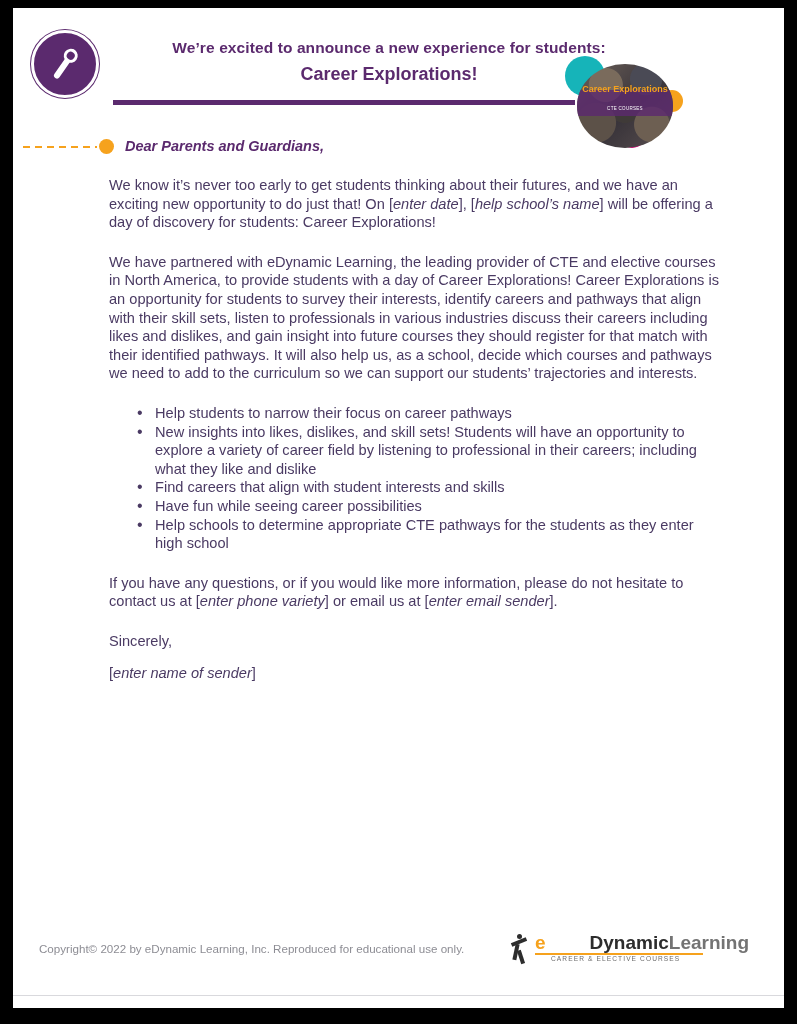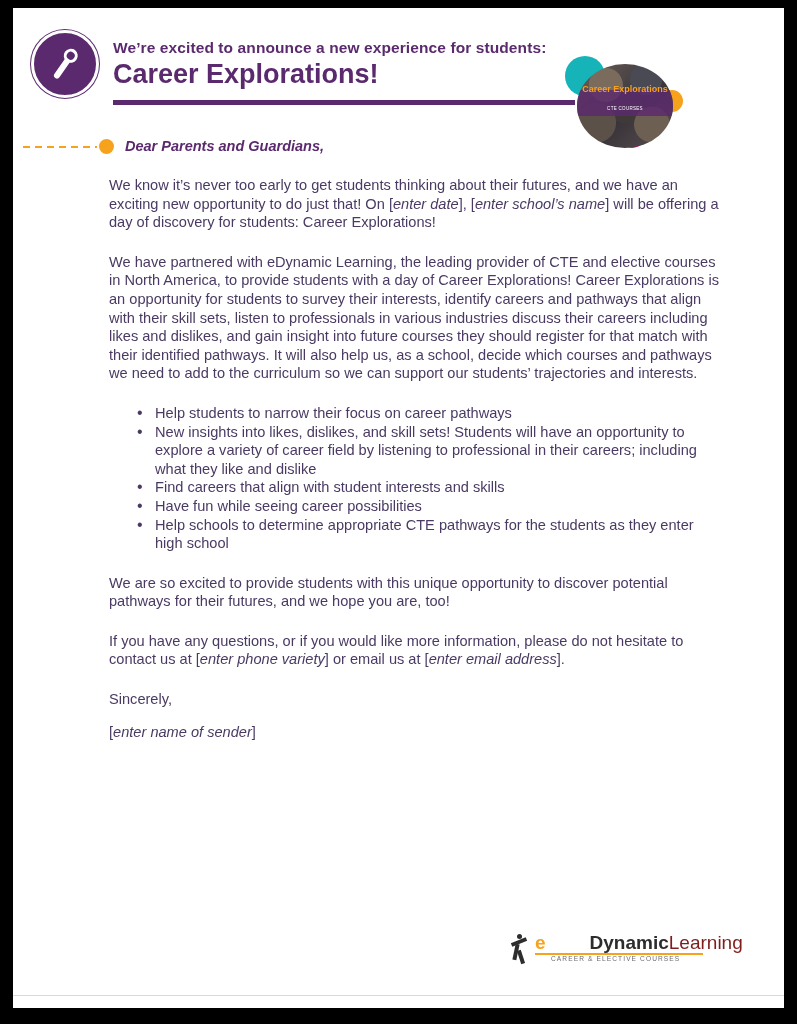--- a/index.html
+++ b/index.html
@@ -57,34 +57,35 @@
     top: 0px;
     width: 14px;
     height: 14px;
     border-radius: 50%;
     background: #5b2a6e;
     border: 3px solid #ffffff;
     box-sizing: border-box;
   }
   .header-text {
     position: absolute;
-    left: 100px;
+    left: 116px;
     top: 30px;
     width: 520px;
+    text-align: center;
   }
   .header-line1 {
     color: #5b2a6e;
     font-size: 15.5px;
     font-weight: bold;
     letter-spacing: 0.1px;
     line-height: 20px;
   }
   .header-line2 {
     color: #5b2a6e;
-    font-size: 27px;
+    font-size: 18px;
     font-weight: bold;
     line-height: 28px;
     margin-top: 2px;
   }
   .header-rule {
     position: absolute;
     left: 100px;
     top: 92px;
     width: 462px;
     height: 5px;
@@ -309,21 +310,21 @@
   }
   .logo .word {
     position: absolute;
     left: 30px;
     top: 2px;
     font-size: 19px;
     white-space: nowrap;
   }
   .logo .word .e { color: #f6a21d; font-weight: bold; }
   .logo .word .dyn { color: #2d2d2d; font-weight: bold; margin-left: 44px; }
-  .logo .word .lrn { color: #7f1d1d; font-weight: normal; text-align: right; }
+  .logo .word .lrn { color: #737373; font-weight: bold; text-align: right; }
   .logo .tag {
     position: absolute;
     left: 46px;
     top: 25px;
     font-size: 6.6px;
     letter-spacing: 1.1px;
     color: #6b6b6b;
   }
   .logo .tag-rule {
     position: absolute;
@@ -371,43 +372,43 @@
   </div>
 
   <div class="salute-row">
     <div class="salute-dashes"></div>
     <div class="salute-dot"></div>
     <div class="salute-text">Dear Parents and Guardians,</div>
   </div>
 
   <div class="body-wrap">
 
-    <p class="para"><span>We know it’s never too early to get students thinking about their futures, and we have an exciting new opportunity to do just that! On [</span><span class="it">enter date</span><span>], [</span><span class="it">enter school’s name</span><span>] will be offering a day of discovery for students: Career Explorations!</span></p>
+    <p class="para"><span>We know it’s never too early to get students thinking about their futures, and we have an exciting new opportunity to do just that! On [</span><span class="it">enter date</span><span>], [</span><span class="it">help school’s name</span><span>] will be offering a day of discovery for students: Career Explorations!</span></p>
 
     <p class="para">We have partnered with eDynamic Learning, the leading provider of CTE and elective courses in North America, to provide students with a day of Career Explorations! Career Explorations is an opportunity for students to survey their interests, identify careers and pathways that align with their skill sets, listen to professionals in various industries discuss their careers including likes and dislikes, and gain insight into future courses they should register for that match with their identified pathways. It will also help us, as a school, decide which courses and pathways we need to add to the curriculum so we can support our students’ trajectories and interests.</p>
 
 
     <ul class="bullets">
       <li>Help students to narrow their focus on career pathways</li>
       <li>New insights into likes, dislikes, and skill sets! Students will have an opportunity to explore a variety of career field by listening to professional in their careers; including what they like and dislike</li>
       <li>Find careers that align with student interests and skills</li>
       <li>Have fun while seeing career possibilities</li>
       <li>Help schools to determine appropriate CTE pathways for the students as they enter high school</li>
     </ul>
 
-    <p class="para">We are so excited to provide students with this unique opportunity to discover potential pathways for their futures, and we hope you are, too!</p>
-
-    <p class="para"><span>If you have any questions, or if you would like more information, please do not hesitate to contact us at [</span><span class="it">enter phone variety</span><span>] or email us at [</span><span class="it">enter email address</span><span>].</span></p>
+
+    <p class="para"><span>If you have any questions, or if you would like more information, please do not hesitate to contact us at [</span><span class="it">enter phone variety</span><span>] or email us at [</span><span class="it">enter email sender</span><span>].</span></p>
 
     <p class="sig-line">Sincerely,</p>
     <div class="sig-space"></div>
     <p class="sig-line"><span>[</span><span class="it">enter name of sender</span><span>]</span></p>
   </div>
 
   <div class="footer">
+    <div class="copyright">Copyright© 2022 by eDynamic Learning, Inc. Reproduced for educational use only.</div>
     <div class="logo">
       <div class="mark">
         <div class="m1"></div>
           <div class="m2"></div>
           <div class="m3"></div>
           <div class="m4"></div>
       </div>
       <div class="word"><span class="e">e</span><span class="dyn">Dynamic</span><span class="lrn">Learning</span></div>
       <div class="tag-rule"></div>
       <div class="tag">CAREER &amp; ELECTIVE COURSES</div>

